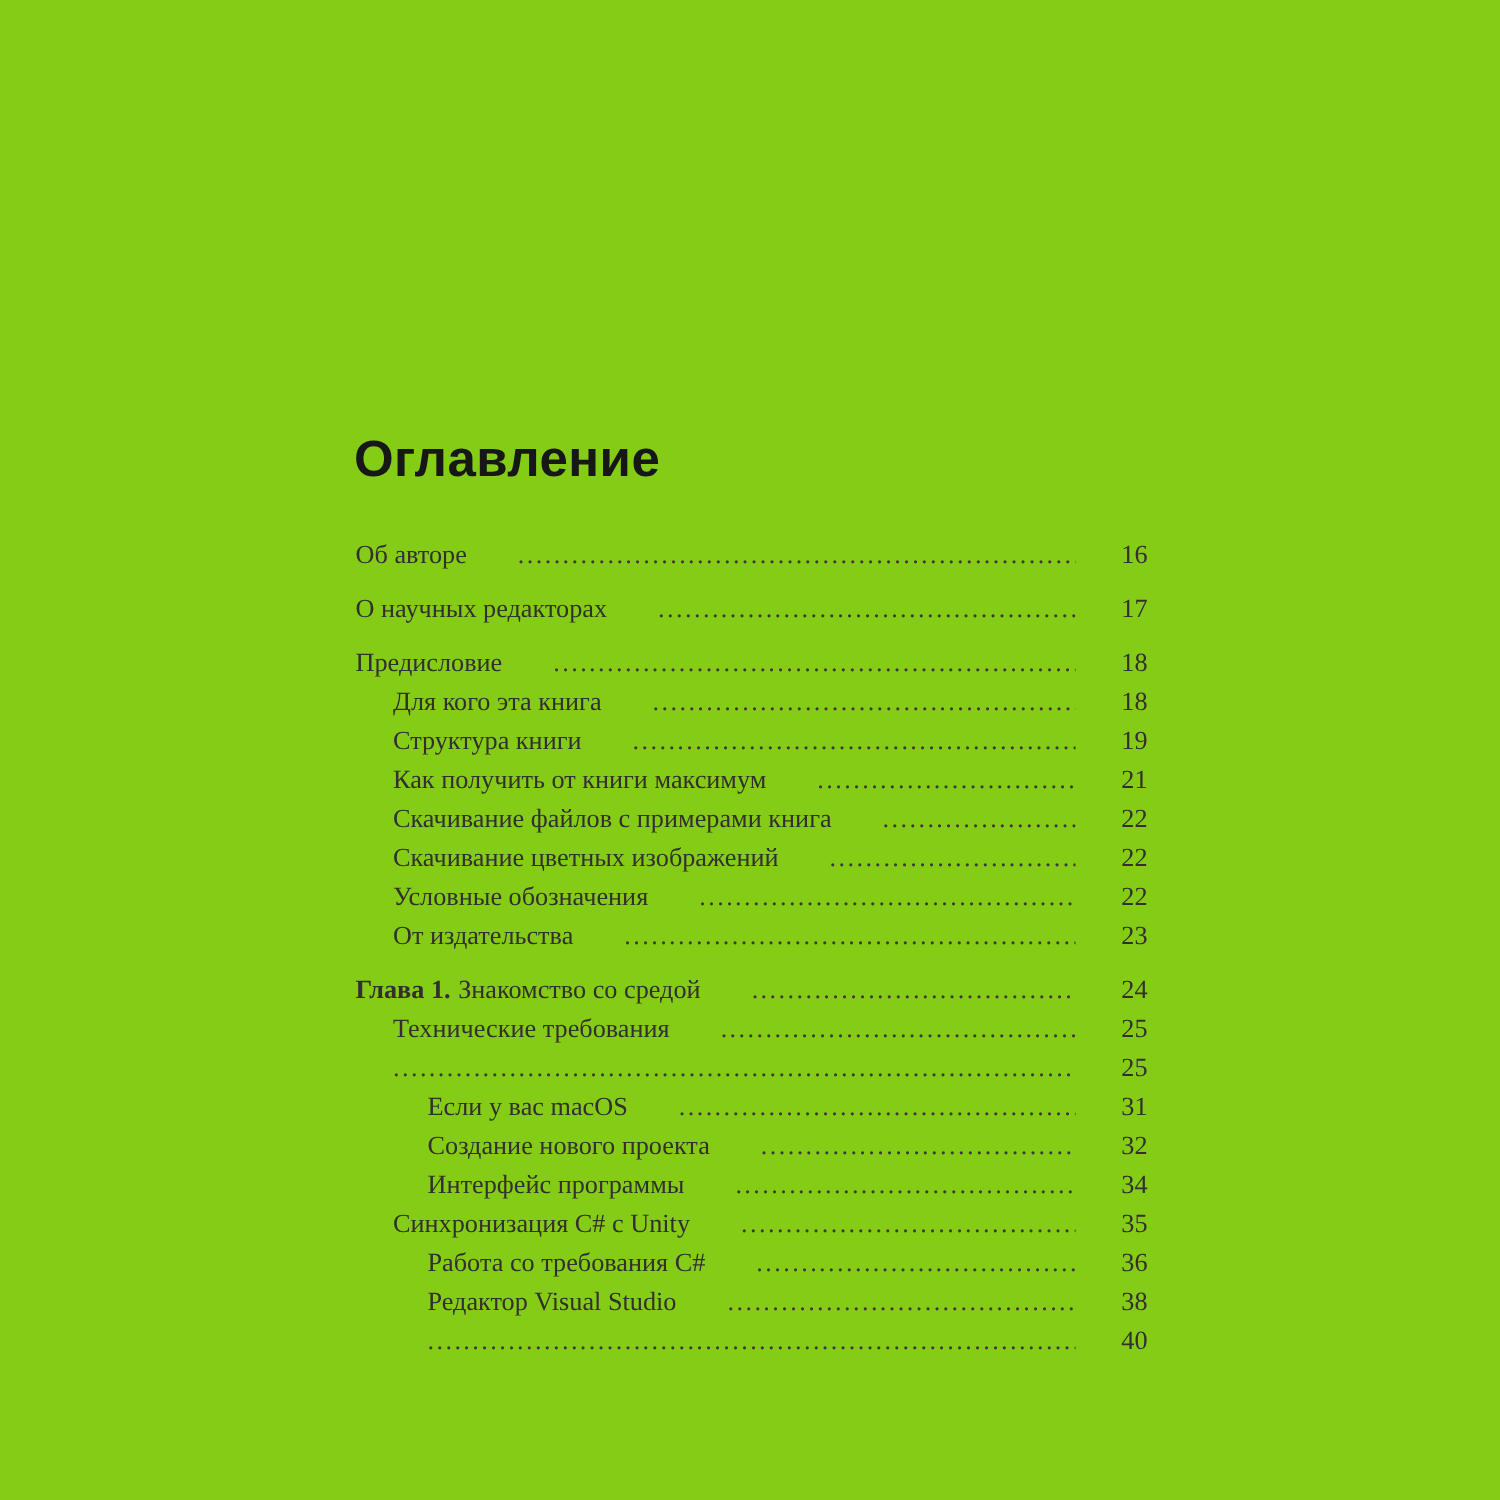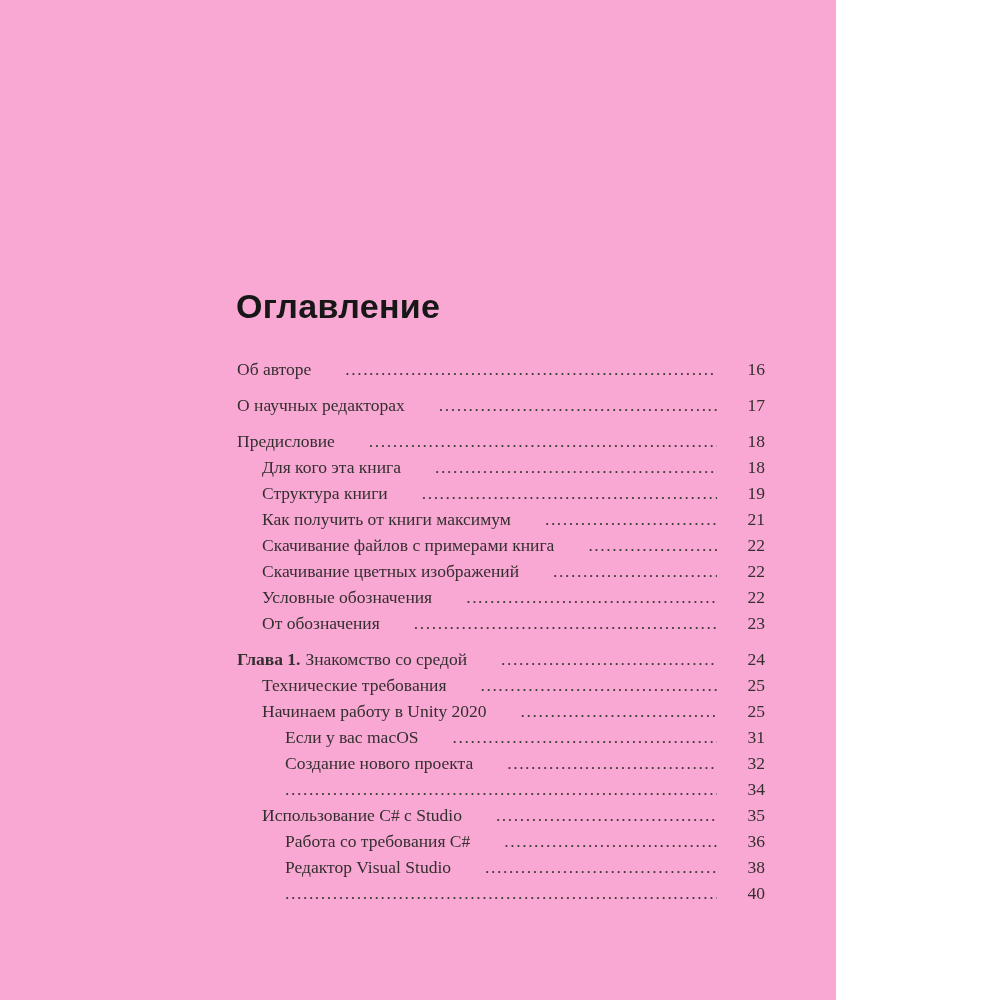--- a/index.html
+++ b/index.html
@@ -2,23 +2,23 @@
 <html><head>
 <meta charset="utf-8">
 <style>
   html, body {
     margin: 0;
     padding: 0;
     background: #ffffff;
   }
   .page {
     position: relative;
-    width: 836px;
+    width: 1000px;
     height: 1000px;
-    background: #f9a8d4;
+    background: #84cc16;
     overflow: hidden;
   }
   .doc-title {
     position: absolute;
     left: 236px;
     top: 264px;
     font-family: "Liberation Sans", sans-serif;
     font-weight: 700;
     font-size: 34px;
     letter-spacing: 0.3px;
@@ -107,55 +107,55 @@
     <span class="entry-label"><span class="entry-prefix"></span><span class="entry-text">Скачивание цветных изображений</span></span>
     <span class="leader">........................................................................................................................................................................................................</span>
     <span class="page-num">22</span>
   </div>
       <div class="toc-row level-1">
     <span class="entry-label"><span class="entry-prefix"></span><span class="entry-text">Условные обозначения</span></span>
     <span class="leader">........................................................................................................................................................................................................</span>
     <span class="page-num">22</span>
   </div>
       <div class="toc-row level-1">
-    <span class="entry-label"><span class="entry-prefix"></span><span class="entry-text">От обозначения</span></span>
+    <span class="entry-label"><span class="entry-prefix"></span><span class="entry-text">От издательства</span></span>
     <span class="leader">........................................................................................................................................................................................................</span>
     <span class="page-num">23</span>
   </div>
       <div class="toc-row level-0 sp-chapter">
     <span class="entry-label"><span class="entry-prefix">Глава 1.</span><span class="entry-text">Знакомство со средой</span></span>
     <span class="leader">........................................................................................................................................................................................................</span>
     <span class="page-num">24</span>
   </div>
       <div class="toc-row level-1">
     <span class="entry-label"><span class="entry-prefix"></span><span class="entry-text">Технические требования</span></span>
     <span class="leader">........................................................................................................................................................................................................</span>
     <span class="page-num">25</span>
   </div>
       <div class="toc-row level-1">
-    <span class="entry-label"><span class="entry-prefix"></span><span class="entry-text">Начинаем работу в Unity 2020</span></span>
     <span class="leader">........................................................................................................................................................................................................</span>
     <span class="page-num">25</span>
   </div>
       <div class="toc-row level-2">
     <span class="entry-label"><span class="entry-prefix"></span><span class="entry-text">Если у вас macOS</span></span>
     <span class="leader">........................................................................................................................................................................................................</span>
     <span class="page-num">31</span>
   </div>
       <div class="toc-row level-2">
     <span class="entry-label"><span class="entry-prefix"></span><span class="entry-text">Создание нового проекта</span></span>
     <span class="leader">........................................................................................................................................................................................................</span>
     <span class="page-num">32</span>
   </div>
       <div class="toc-row level-2">
+    <span class="entry-label"><span class="entry-prefix"></span><span class="entry-text">Интерфейс программы</span></span>
     <span class="leader">........................................................................................................................................................................................................</span>
     <span class="page-num">34</span>
   </div>
       <div class="toc-row level-1">
-    <span class="entry-label"><span class="entry-prefix"></span><span class="entry-text">Использование C# с Studio</span></span>
+    <span class="entry-label"><span class="entry-prefix"></span><span class="entry-text">Синхронизация C# с Unity</span></span>
     <span class="leader">........................................................................................................................................................................................................</span>
     <span class="page-num">35</span>
   </div>
       <div class="toc-row level-2">
     <span class="entry-label"><span class="entry-prefix"></span><span class="entry-text">Работа со требования C#</span></span>
     <span class="leader">........................................................................................................................................................................................................</span>
     <span class="page-num">36</span>
   </div>
       <div class="toc-row level-2">
     <span class="entry-label"><span class="entry-prefix"></span><span class="entry-text">Редактор Visual Studio</span></span>

